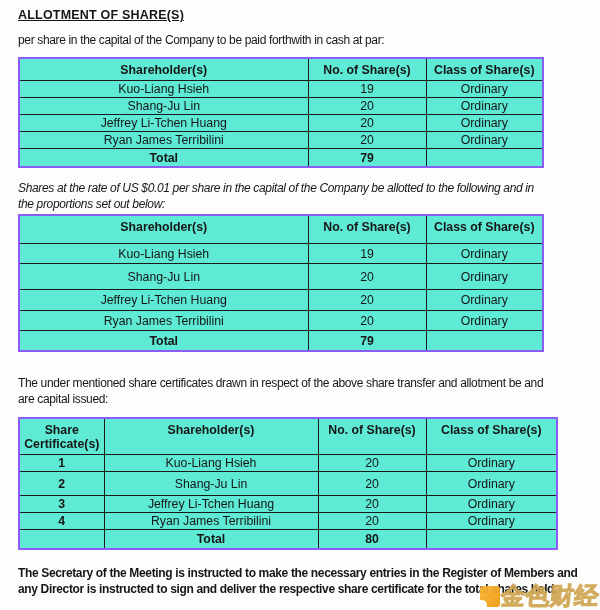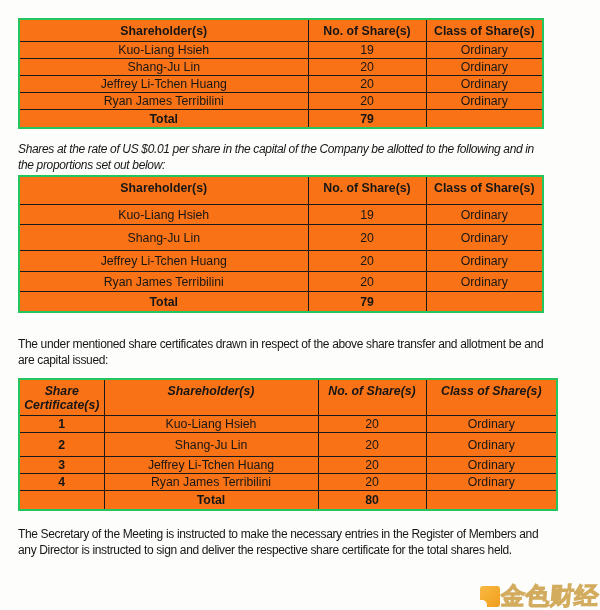--- a/index.html
+++ b/index.html
@@ -18,27 +18,27 @@
     font-weight: bold;
     text-decoration: underline;
     letter-spacing: 0.2px;
   }
 
   .para { margin: 0; font-size: 12px; line-height: 16px; letter-spacing: -0.35px; }
   .para .line { display: block; white-space: nowrap; }
   .p1 { margin-top: 10px; }
   .p2 { margin-top: 12px; font-style: italic; }
   .p3 { margin-top: 23px; }
-  .p4 { margin-top: 15px; }
+  .p4 { margin-top: 15px; font-weight: bold; }
 
   table {
     border-collapse: collapse;
-    border: 2px solid #22c55e;
+    border: 2px solid #8b5cf6;
     table-layout: fixed;
-    background: #f97316;
+    background: #5eead4;
     padding-left: 26px;
   }
   th, td {
     border: 1px solid #1a1a1a;
     text-align: center;
     font-size: 12.3px;
     padding: 0;
     overflow: hidden;
     white-space: nowrap;
   }
@@ -60,21 +60,21 @@
   .t1 th { height: 17px; }
   .t1 td { height: 16px; }
   .t1 tr.total td { height: 17px; }
 
   .t2 th { height: 23px; }
   .t2 td { height: 19px; }
   .t2 tr.tall td { height: 25px; }
   .t2 tr.mid td { height: 20px; }
   .t2 tr.total td { height: 19px; }
 
-  .t3 th { height: 31px; font-style: italic; }
+  .t3 th { height: 31px; }
   .t3 td { height: 16px; }
   .t3 tr.tall td { height: 23px; }
   .t3 tr.total td { height: 18px; }
 
   .watermark {
     position: absolute;
     right: 1px; bottom: 2px;
     display: flex;
     align-items: center;
     z-index: 5;
@@ -104,22 +104,24 @@
     -webkit-text-stroke: 1.2px rgba(204, 161, 74, 0.85);
     letter-spacing: 0.5px;
     transform: skewX(-5deg);
   }
 </style>
 </head>
 <body>
 
 <div class="page">
 
+  <div class="doc-title">ALLOTMENT OF SHARE(S)</div>
 
   <p class="para p1">
+    <span class="line">per share in the capital of the Company to be paid forthwith in cash at par:</span>
   </p>
 
   <table class="t1">
     <colgroup>
         <col style="width:289px">
         <col style="width:118px">
         <col style="width:117px">
       </colgroup>
     <thead>
       <tr>

